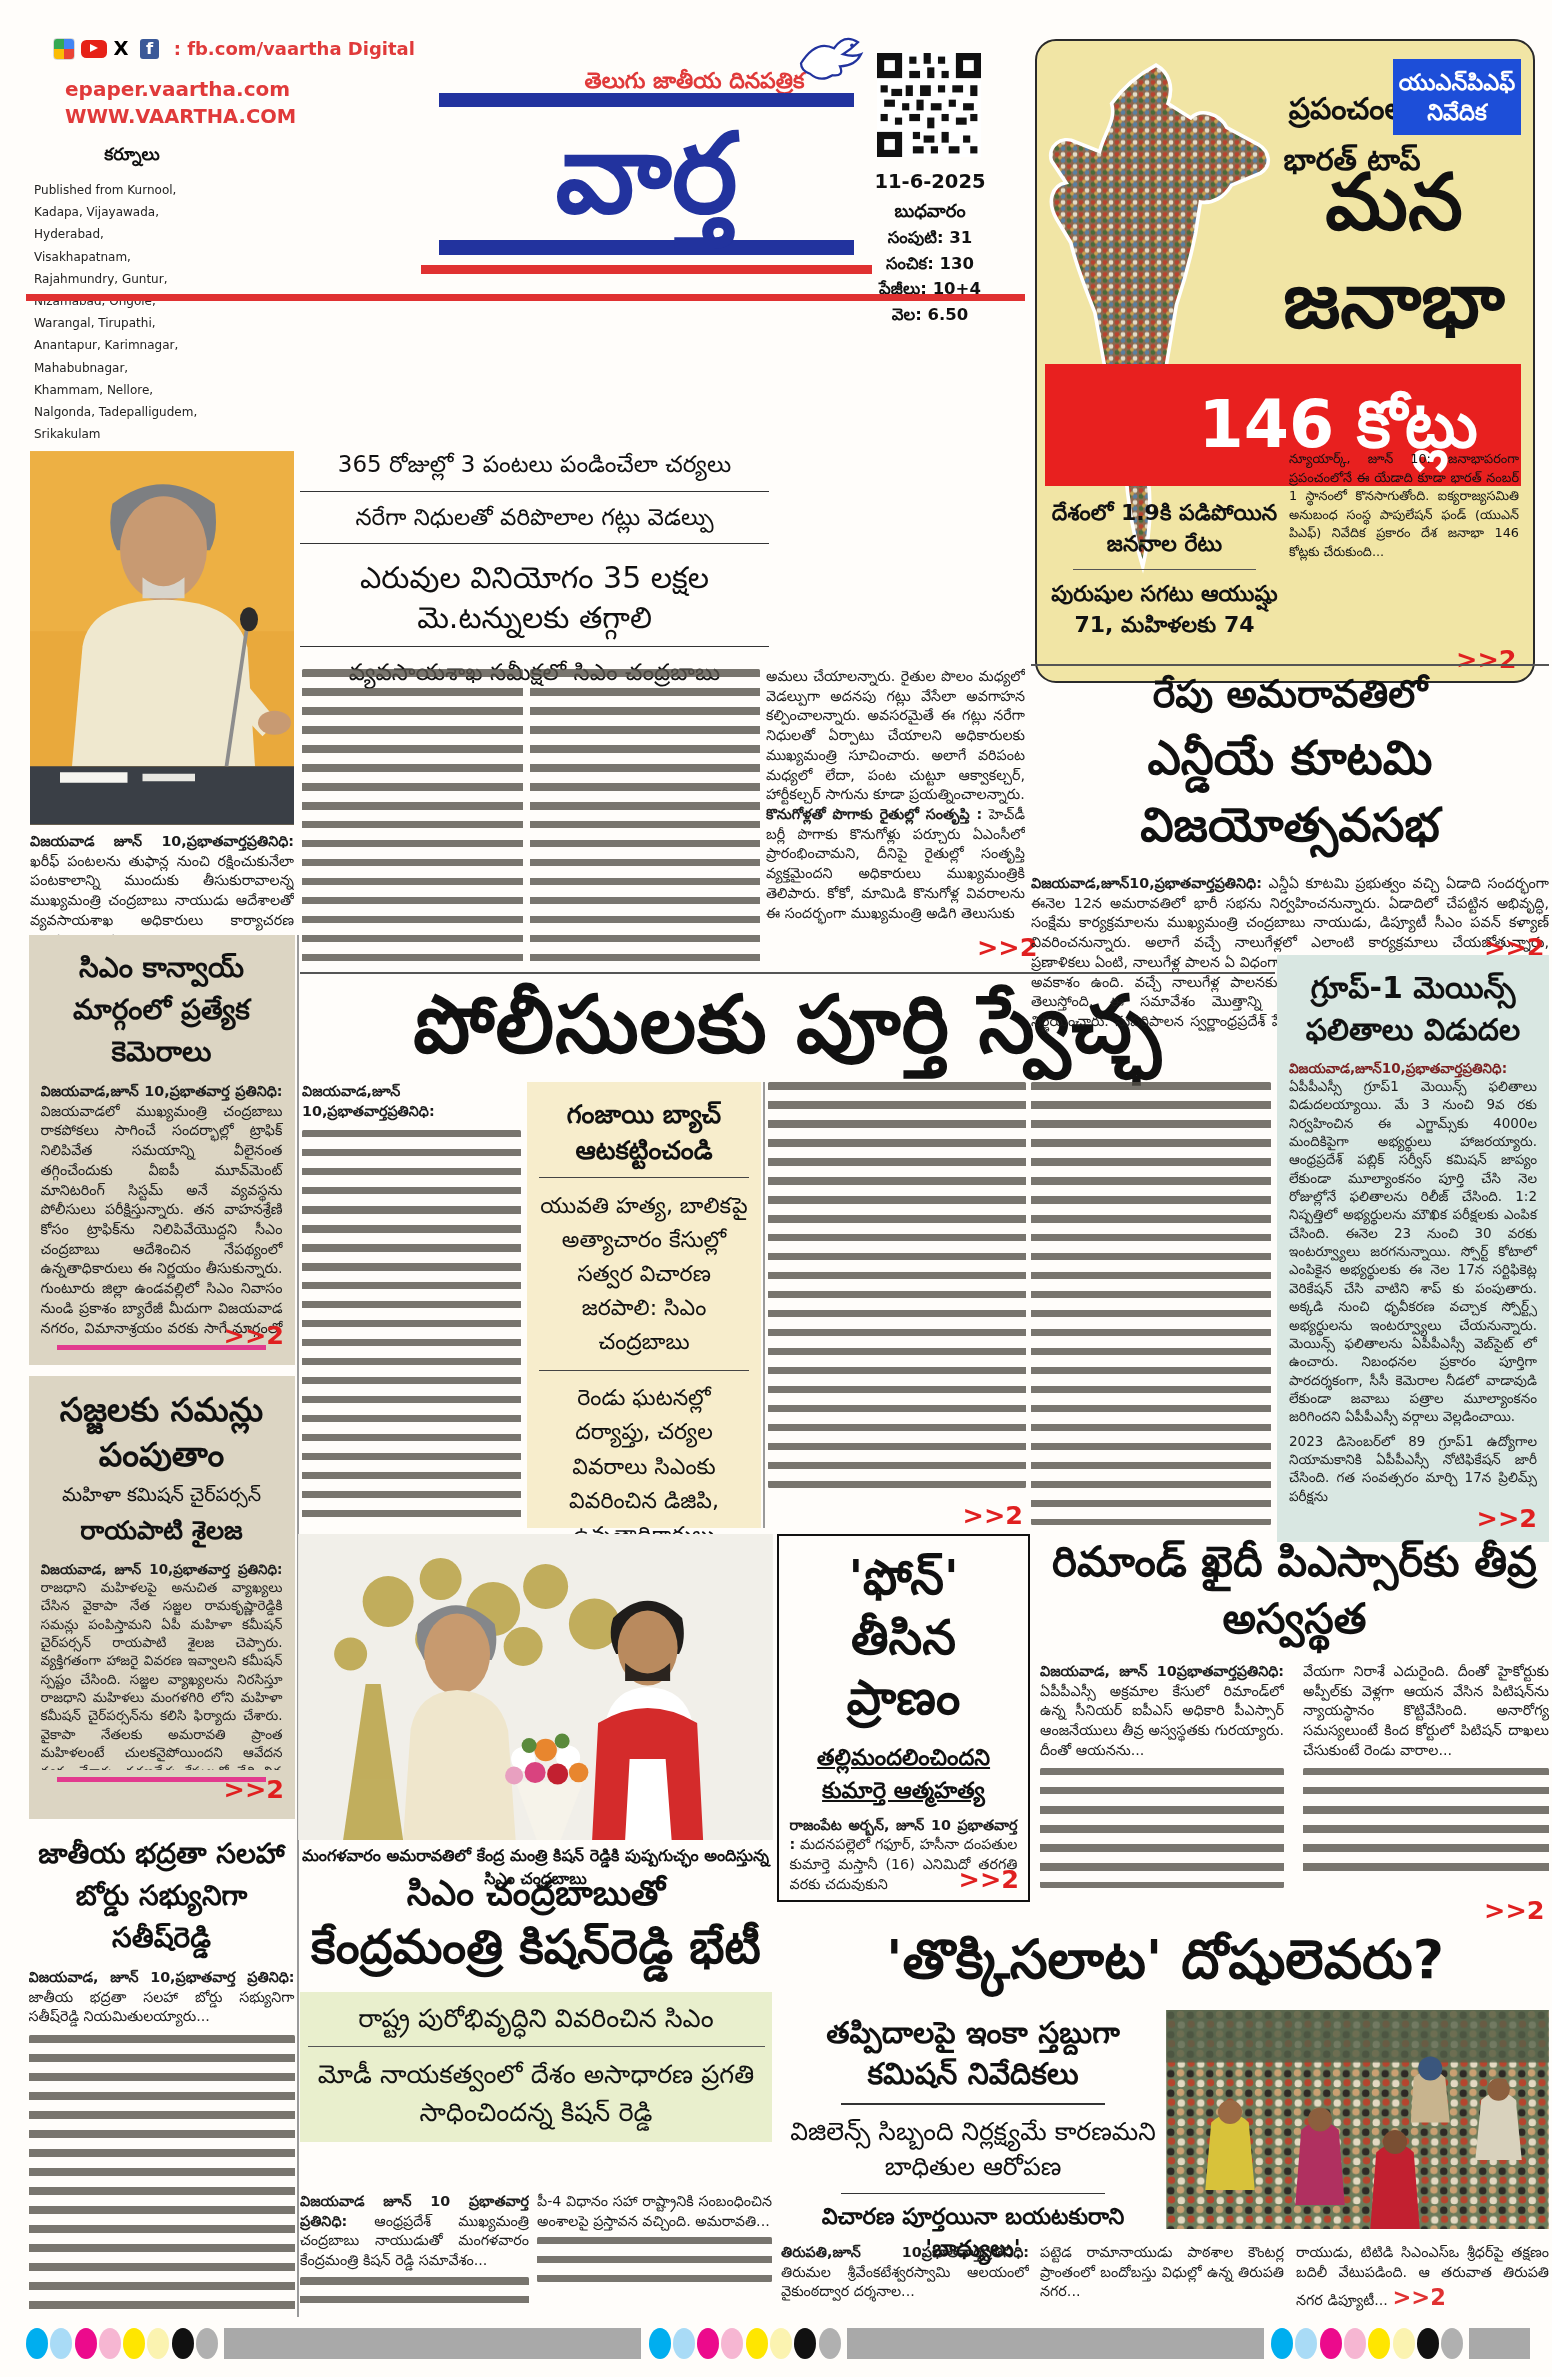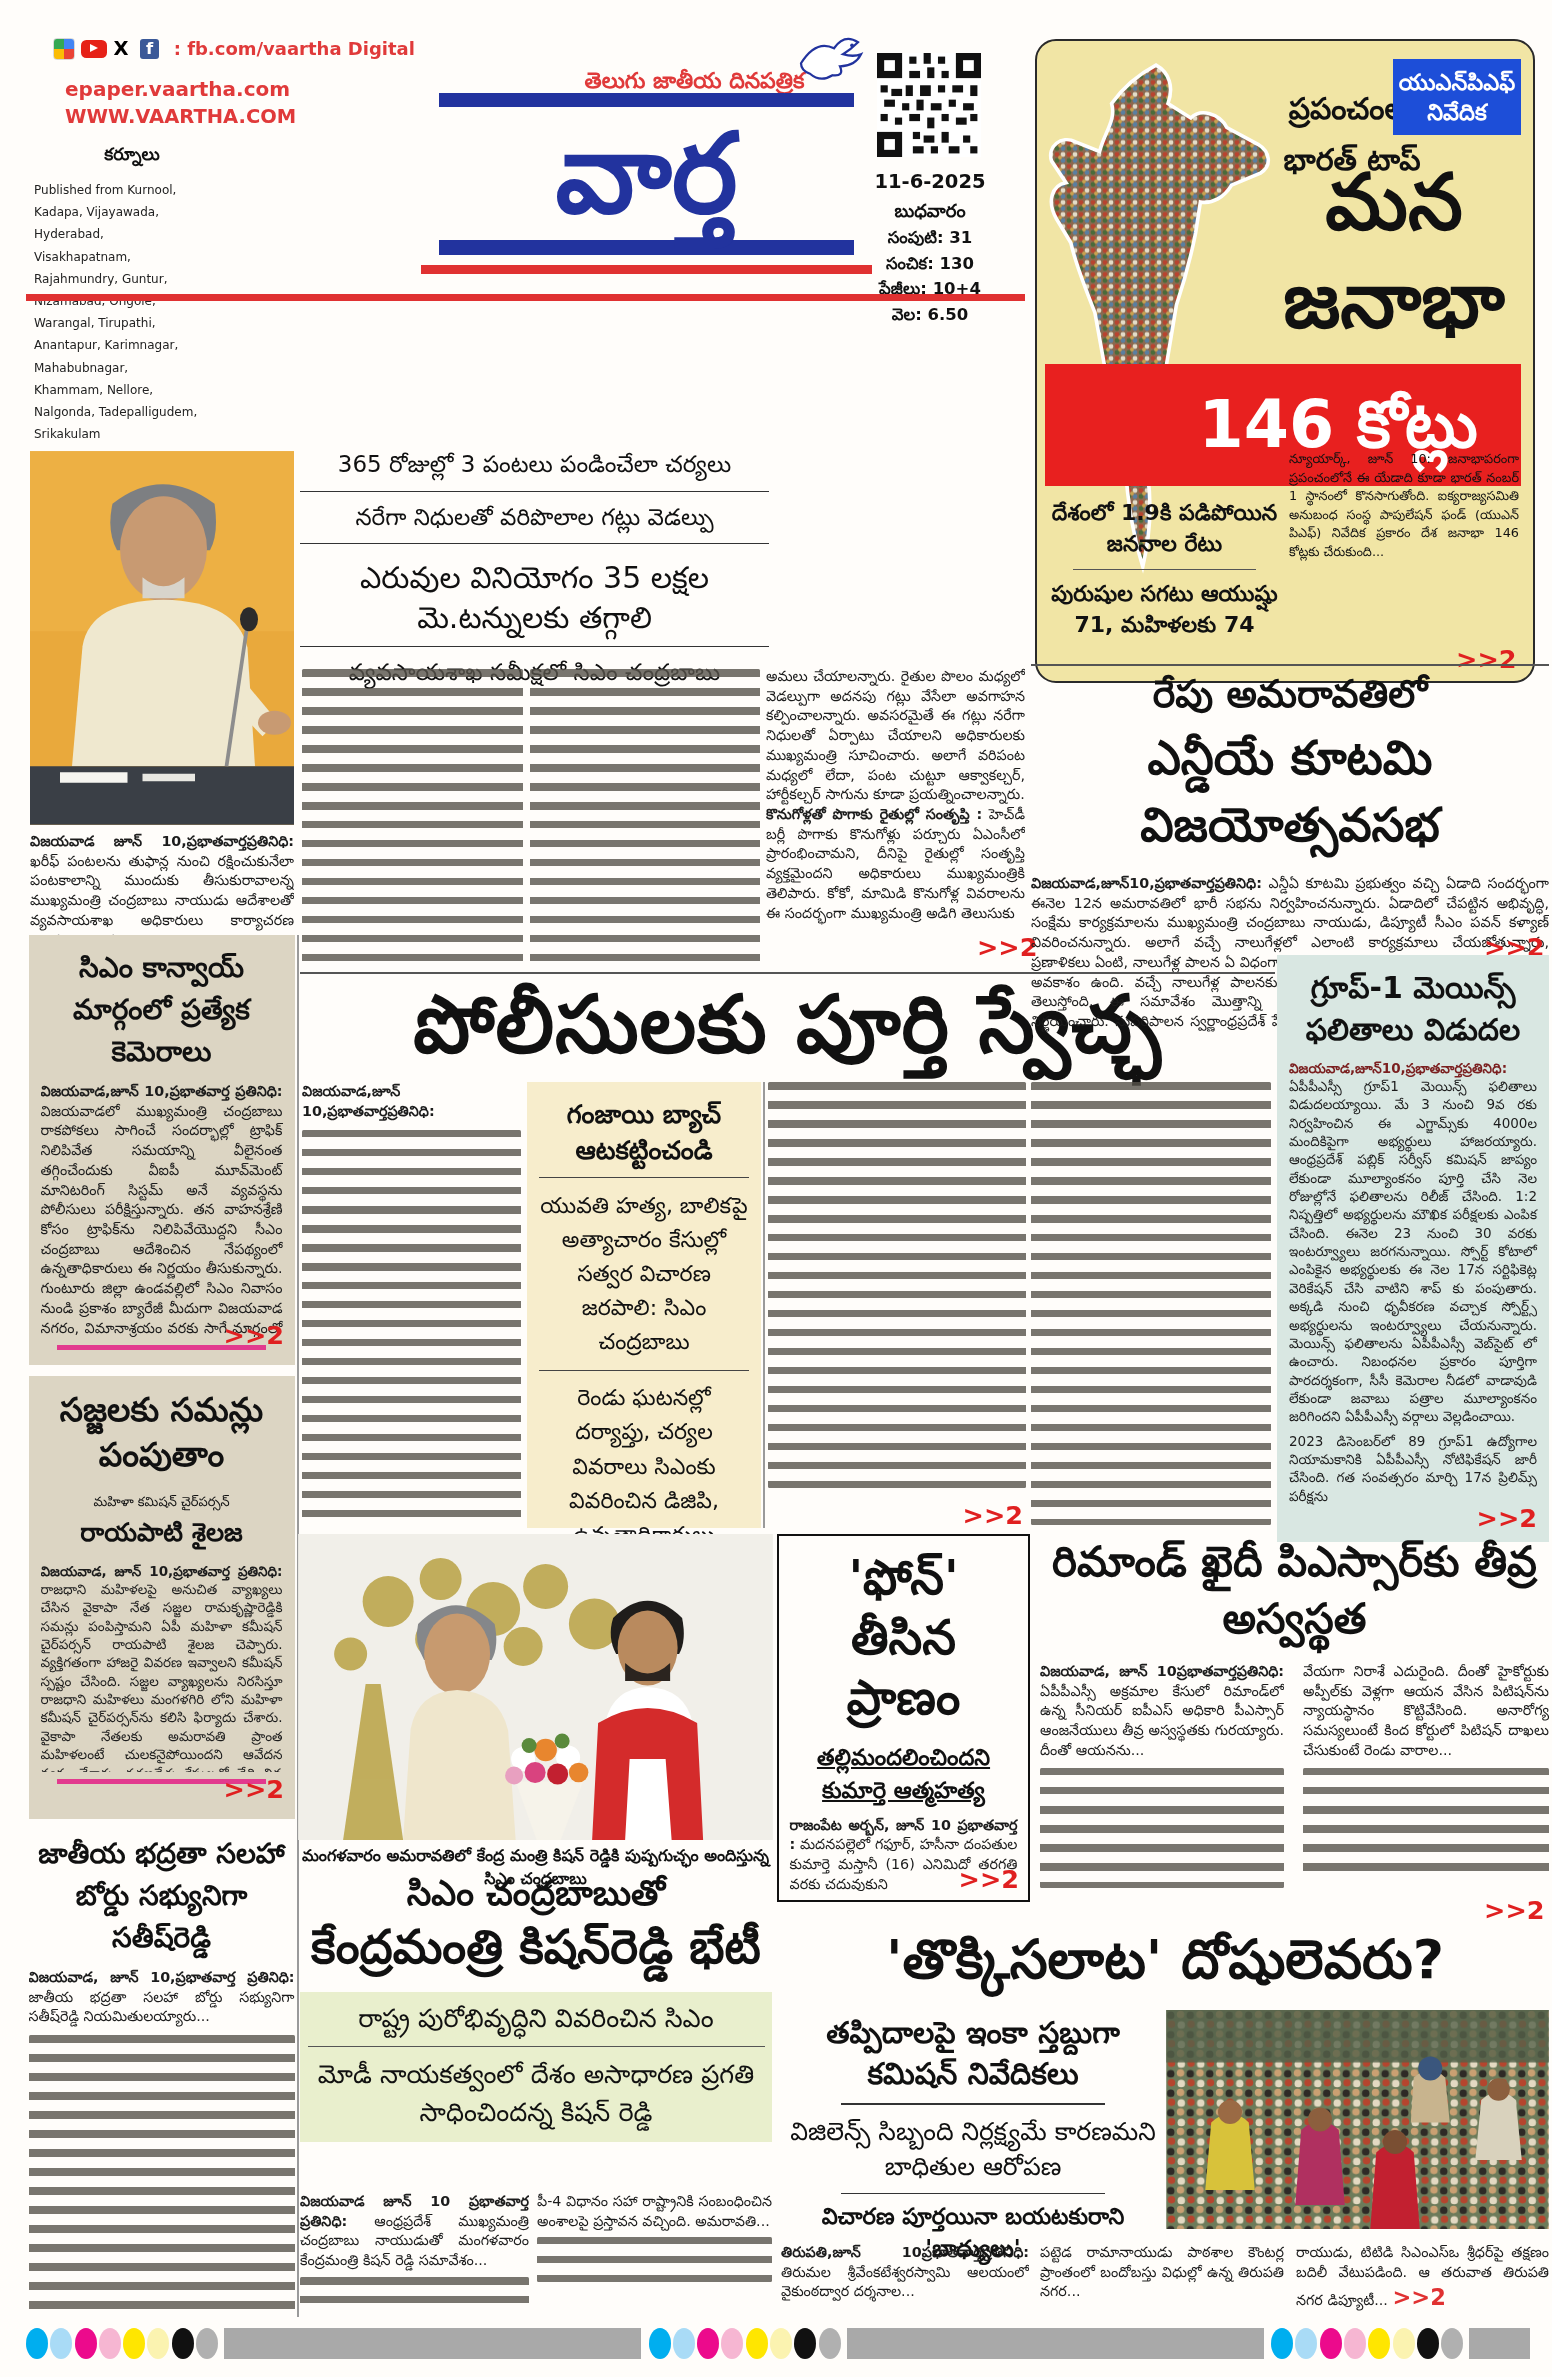--- a/index.html
+++ b/index.html
@@ -220,21 +220,21 @@
 
   <div class="abs boxarticle" style="left:28.5px;top:935px;width:266px;height:430px;">
     <div class="c bold" style="font-size:28px;line-height:1.5;">సిఎం కాన్వాయ్ మార్గంలో ప్రత్యేక కెమెరాలు</div>
     <p class="body-text j" style="margin-top:9px;height:255px;overflow:hidden;"><span class="dl">విజయవాడ,జూన్ 10,ప్రభాతవార్త ప్రతినిధి:</span> <span>విజయవాడలో ముఖ్యమంత్రి చంద్రబాబు రాకపోకలు సాగించే సందర్భాల్లో ట్రాఫిక్ నిలిపివేత సమయాన్ని వీలైనంత తగ్గించేందుకు వీఐపీ మూవ్‌మెంట్ మానిటరింగ్ సిస్టమ్ అనే వ్యవస్థను పోలీసులు పరీక్షిస్తున్నారు. తన వాహనశ్రేణి కోసం ట్రాఫిక్‌ను నిలిపివేయొద్దని సీఎం చంద్రబాబు ఆదేశించిన నేపథ్యంలో ఉన్నతాధికారులు ఈ నిర్ణయం తీసుకున్నారు. గుంటూరు జిల్లా ఉండవల్లిలో సిఎం నివాసం నుండి ప్రకాశం బ్యారేజీ మీదుగా విజయవాడ నగరం, విమానాశ్రయం వరకు సాగే మార్గంలో ఇరువైపులా 36 ప్రత్యేక కెమేరాలు ఏర్పాటు చేశారు. ఇవి</span></p>
     <span class="more" style="right:10.5px;bottom:16.5px;">&gt;&gt;2</span>
     <div class="pinkbar"></div>
   </div>
 
   <div class="abs boxarticle" style="left:28.5px;top:1376px;width:266px;height:443px;">
     <div class="c bold" style="font-size:33px;line-height:1.35;">సజ్జలకు సమన్లు పంపుతాం</div>
-    <div class="c" style="font-size:13px;margin-top:17px;">మహిళా కమిషన్ చైర్‌పర్సన్</div>
+    <div class="c" style="font-size:19px;margin-top:6px;">మహిళా కమిషన్ చైర్‌పర్సన్</div>
     <div class="c bold" style="font-size:25.5px;margin-top:4.5px;">రాయపాటి శైలజ</div>
     <p class="body-sm j" style="margin-top:9px;height:210px;overflow:hidden;"><span class="dl">విజయవాడ, జూన్ 10,ప్రభాతవార్త ప్రతినిధి:</span> <span>రాజధాని మహిళలపై అనుచిత వ్యాఖ్యలు చేసిన వైకాపా నేత సజ్జల రామకృష్ణారెడ్డికి సమన్లు పంపిస్తామని ఏపీ మహిళా కమీషన్ చైర్‌పర్సన్ రాయపాటి శైలజ చెప్పారు. వ్యక్తిగతంగా హాజరై వివరణ ఇవ్వాలని కమీషన్ స్పష్టం చేసింది. సజ్జల వ్యాఖ్యలను నిరసిస్తూ రాజధాని మహిళలు మంగళగిరి లోని మహిళా కమీషన్ చైర్‌పర్సన్‌ను కలిసి ఫిర్యాదు చేశారు. వైకాపా నేతలకు అమరావతి ప్రాంత మహిళలంటే చులకనైపోయిందని ఆవేదన వ్యక్తం చేశారు. గతఐదేళ్లు కేసులతో వేధించిన వైకాపా ప్రభుత్వం ఇప్పుడు</span></p>
     <span class="more" style="right:10.5px;bottom:16.5px;">&gt;&gt;2</span>
     <div class="pinkbar"></div>
   </div>
 
   <div class="abs" style="left:28.5px;top:1833px;width:266px;height:481px;overflow:hidden;">
     <div class="c bold" style="font-size:28px;line-height:1.5;">జాతీయ భద్రతా సలహా బోర్డు సభ్యునిగా సతీష్‌రెడ్డి</div>
     <p class="body-text j" style="margin-top:9px;"><span class="dl">విజయవాడ, జూన్ 10,ప్రభాతవార్త ప్రతినిధి:</span> <span>జాతీయ భద్రతా సలహా బోర్డు సభ్యునిగా సతీష్‌రెడ్డి నియమితులయ్యారు...</span></p>
     <div class="faux" style="height:285px;margin-top:7.5px;"></div>

